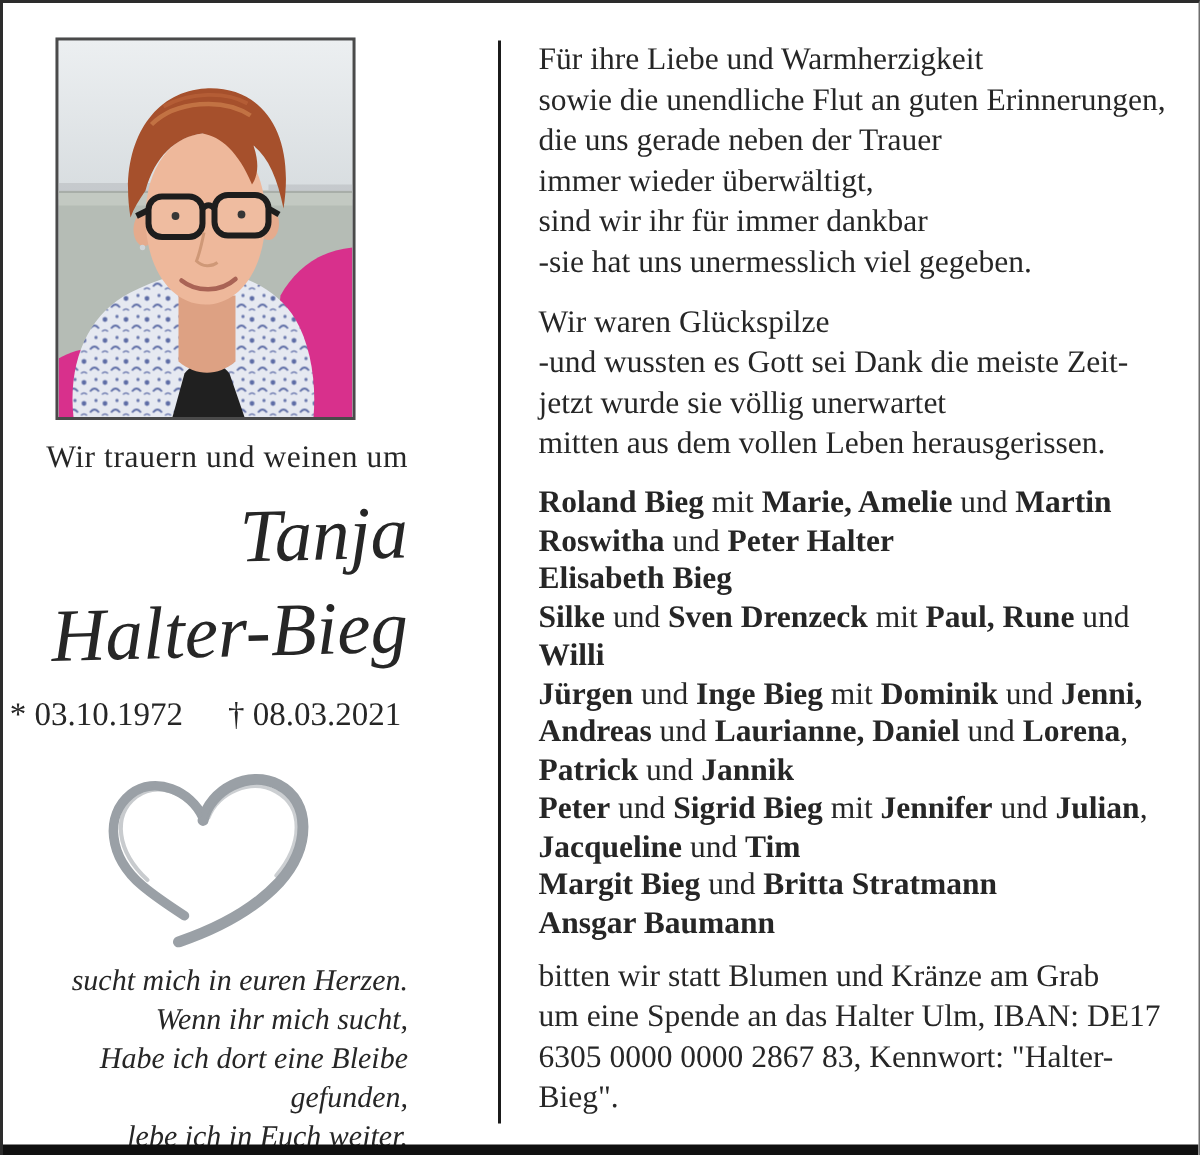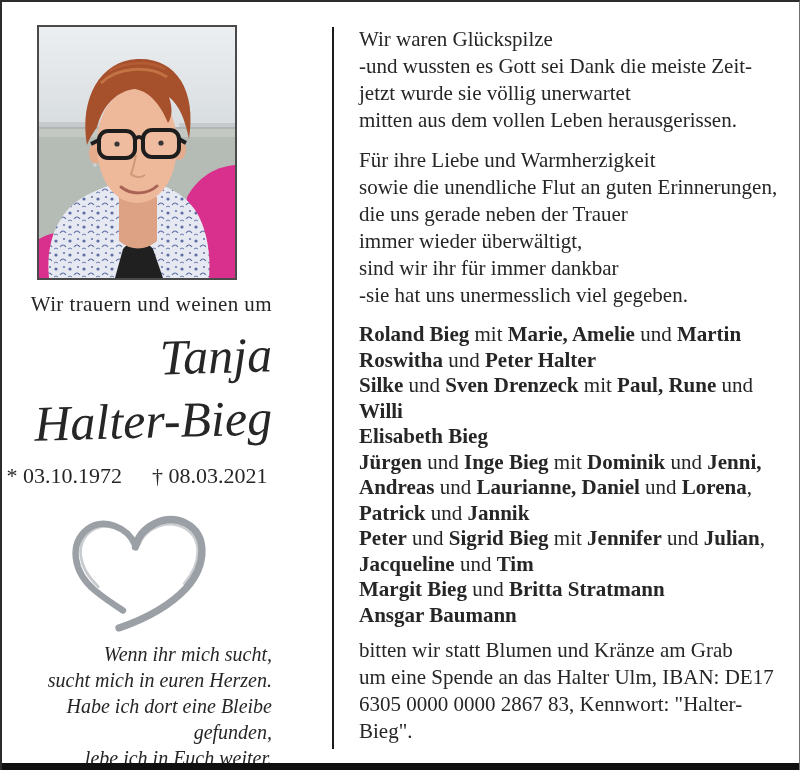--- a/index.html
+++ b/index.html
@@ -101,50 +101,50 @@
         <g fill="none" stroke="#9aa0a6" stroke-linecap="round">
           <path stroke-width="7" d="M84,46 C76,26 50,14 32,27 C12,42 14,72 38,94 C48,103 58,110 68,117"></path>
           <path stroke-width="8" d="M84,48 C90,26 118,12 140,24 C163,37 162,70 138,95 C120,113 96,126 63,136"></path>
           <path stroke-width="3" opacity="0.55" d="M82,44 C74,28 52,18 36,29 C18,42 20,68 42,90"></path>
           <path stroke-width="3" opacity="0.5" d="M88,46 C96,28 120,18 138,29 C158,41 156,68 136,90"></path>
         </g>
       </svg>
     </div>
 
     <div class="poem">
+        <div class="line">sucht mich in euren Herzen.</div>
         <div class="line">Wenn ihr mich sucht,</div>
-        <div class="line">sucht mich in euren Herzen.</div>
         <div class="line">Habe ich dort eine Bleibe gefunden,</div>
         <div class="line">lebe ich in Euch weiter.</div>
       </div>
     <div class="poem-author">Rainer Maria Rilke</div>
   </div>
 
   <div class="divider"></div>
 
   <div class="col-right">
     <div class="para">
-        <div class="line">Wir waren Glückspilze</div>
-        <div class="line">-und wussten es Gott sei Dank die meiste Zeit-</div>
-        <div class="line">jetzt wurde sie völlig unerwartet</div>
-        <div class="line">mitten aus dem vollen Leben herausgerissen.</div>
-      </div>
-    <div class="para">
         <div class="line">Für ihre Liebe und Warmherzigkeit</div>
         <div class="line">sowie die unendliche Flut an guten Erinnerungen,</div>
         <div class="line">die uns gerade neben der Trauer</div>
         <div class="line">immer wieder überwältigt,</div>
         <div class="line">sind wir ihr für immer dankbar</div>
         <div class="line">-sie hat uns unermesslich viel gegeben.</div>
       </div>
+    <div class="para">
+        <div class="line">Wir waren Glückspilze</div>
+        <div class="line">-und wussten es Gott sei Dank die meiste Zeit-</div>
+        <div class="line">jetzt wurde sie völlig unerwartet</div>
+        <div class="line">mitten aus dem vollen Leben herausgerissen.</div>
+      </div>
     <div class="family">
         <div class="line"><span class="b">Roland Bieg</span><span> mit </span><span class="b">Marie, Amelie</span><span> und </span><span class="b">Martin</span></div>
         <div class="line"><span class="b">Roswitha</span><span> und </span><span class="b">Peter Halter</span></div>
+        <div class="line"><span class="b">Elisabeth Bieg</span></div>
         <div class="line"><span class="b">Silke</span><span> und </span><span class="b">Sven Drenzeck</span><span> mit </span><span class="b">Paul, Rune</span><span> und </span><span class="b">Willi</span></div>
-        <div class="line"><span class="b">Elisabeth Bieg</span></div>
         <div class="line"><span class="b">Jürgen</span><span> und </span><span class="b">Inge Bieg</span><span> mit </span><span class="b">Dominik</span><span> und </span><span class="b">Jenni,</span></div>
         <div class="line"><span class="b">Andreas</span><span> und </span><span class="b">Laurianne, Daniel</span><span> und </span><span class="b">Lorena</span><span>,</span></div>
         <div class="line"><span class="b">Patrick</span><span> und </span><span class="b">Jannik</span></div>
         <div class="line"><span class="b">Peter</span><span> und </span><span class="b">Sigrid Bieg</span><span> mit </span><span class="b">Jennifer</span><span> und </span><span class="b">Julian</span><span>,</span></div>
         <div class="line"><span class="b">Jacqueline</span><span> und </span><span class="b">Tim</span></div>
         <div class="line"><span class="b">Margit Bieg</span><span> und </span><span class="b">Britta Stratmann</span></div>
         <div class="line"><span class="b">Ansgar Baumann</span></div>
       </div>
     <div class="para">
         <div class="line">bitten wir statt Blumen und Kränze am Grab</div>

